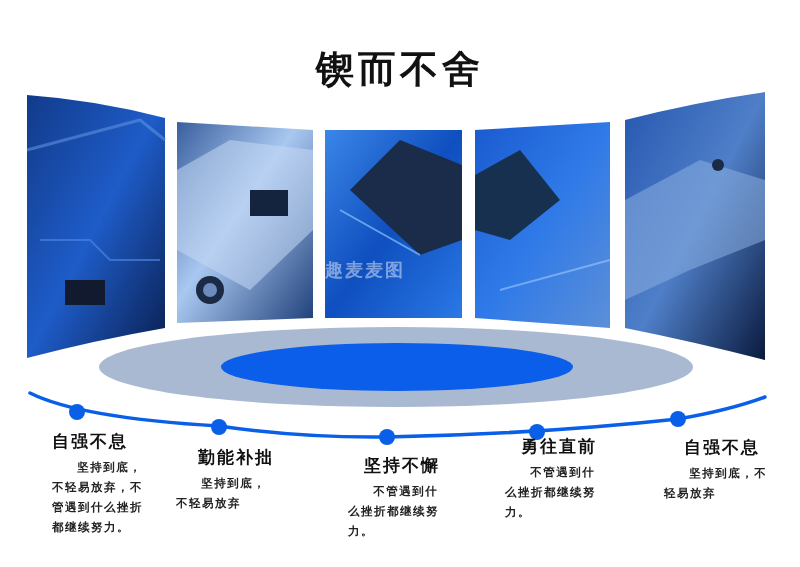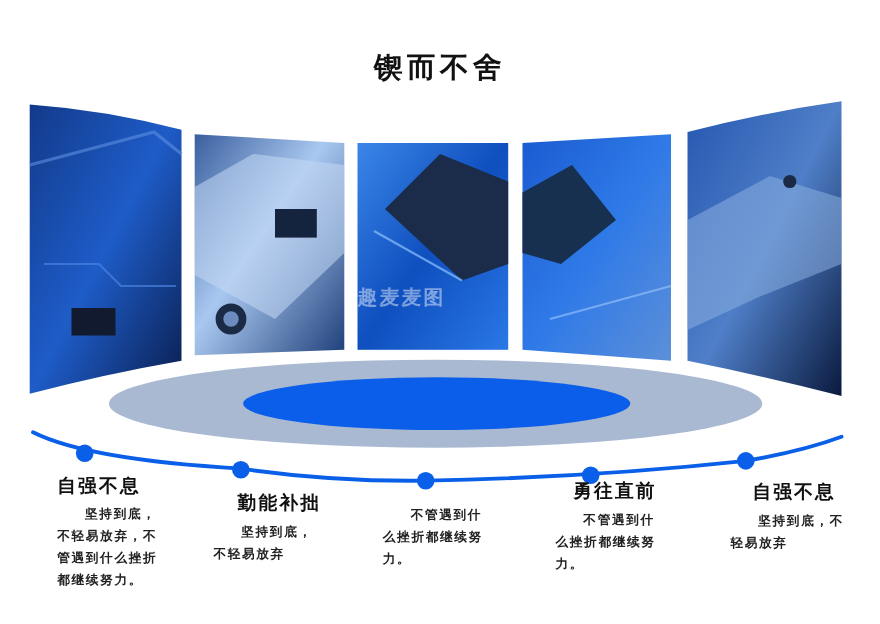--- a/index.html
+++ b/index.html
@@ -1,17 +1,17 @@
 <!DOCTYPE html>
 <html><head>
 <meta charset="utf-8">
 <style>
   html,body{margin:0;padding:0;background:#fff;}
   body{width:800px;height:567px;position:relative;overflow:hidden;font-family:"DejaVu Sans","Liberation Sans",sans-serif;color:#111;}
-  .title{position:absolute;left:0;top:44px;width:800px;text-align:center;font-size:26px;font-weight:bold;letter-spacing:4px;color:#111;}
+  .title{position:absolute;left:0;top:44px;width:800px;text-align:center;font-size:38px;font-weight:bold;letter-spacing:4px;color:#111;}
   svg.stage{position:absolute;left:0;top:0;}
   .step{position:absolute;}
   .step .h{font-size:17px;font-weight:bold;letter-spacing:2px;color:#111;white-space:nowrap;}
   .step .d{font-size:11.5px;font-weight:bold;line-height:20px;letter-spacing:1.5px;color:#222;text-indent:2.2em;margin-top:4px;}
   .watermark{position:absolute;left:325px;top:258px;font-size:18px;font-weight:bold;color:rgba(255,255,255,0.45);letter-spacing:2px;}
 </style>
 </head>
 <body>
 
 <div class="title">锲而不舍</div>
@@ -88,25 +88,26 @@
   <circle cx="537" cy="432" r="8" fill="#0a5fe8"></circle>
   <circle cx="678" cy="419" r="8" fill="#0a5fe8"></circle>
 </svg>
 
 <div class="watermark">趣麦麦图</div>
 
 <div class="step" style="left:52px;top:430px;width:92px;">
   <div class="h">自强不息</div>
   <div class="d">坚持到底，不轻易放弃，不管遇到什么挫折都继续努力。</div>
 </div>
-<div class="step" style="left:194px;top:446px;width:100px;">
+<div class="step" style="left:176px;top:446px;width:100px;">
   <div class="h" style="padding-left:22px;">勤能补拙</div>
   <div class="d">坚持到底，不轻易放弃</div>
 </div>
 <div class="step" style="left:348px;top:454px;width:100px;">
+  <div class="h" style="padding-left:16px;">坚持不懈</div>
   <div class="d">不管遇到什么挫折都继续努力。</div>
 </div>
 <div class="step" style="left:505px;top:435px;width:100px;">
   <div class="h" style="padding-left:16px;">勇往直前</div>
   <div class="d">不管遇到什么挫折都继续努力。</div>
 </div>
 <div class="step" style="left:648px;top:436px;width:104px;margin-left:16px;">
   <div class="h" style="padding-left:20px;">自强不息</div>
   <div class="d">坚持到底，不轻易放弃</div>
 </div>

